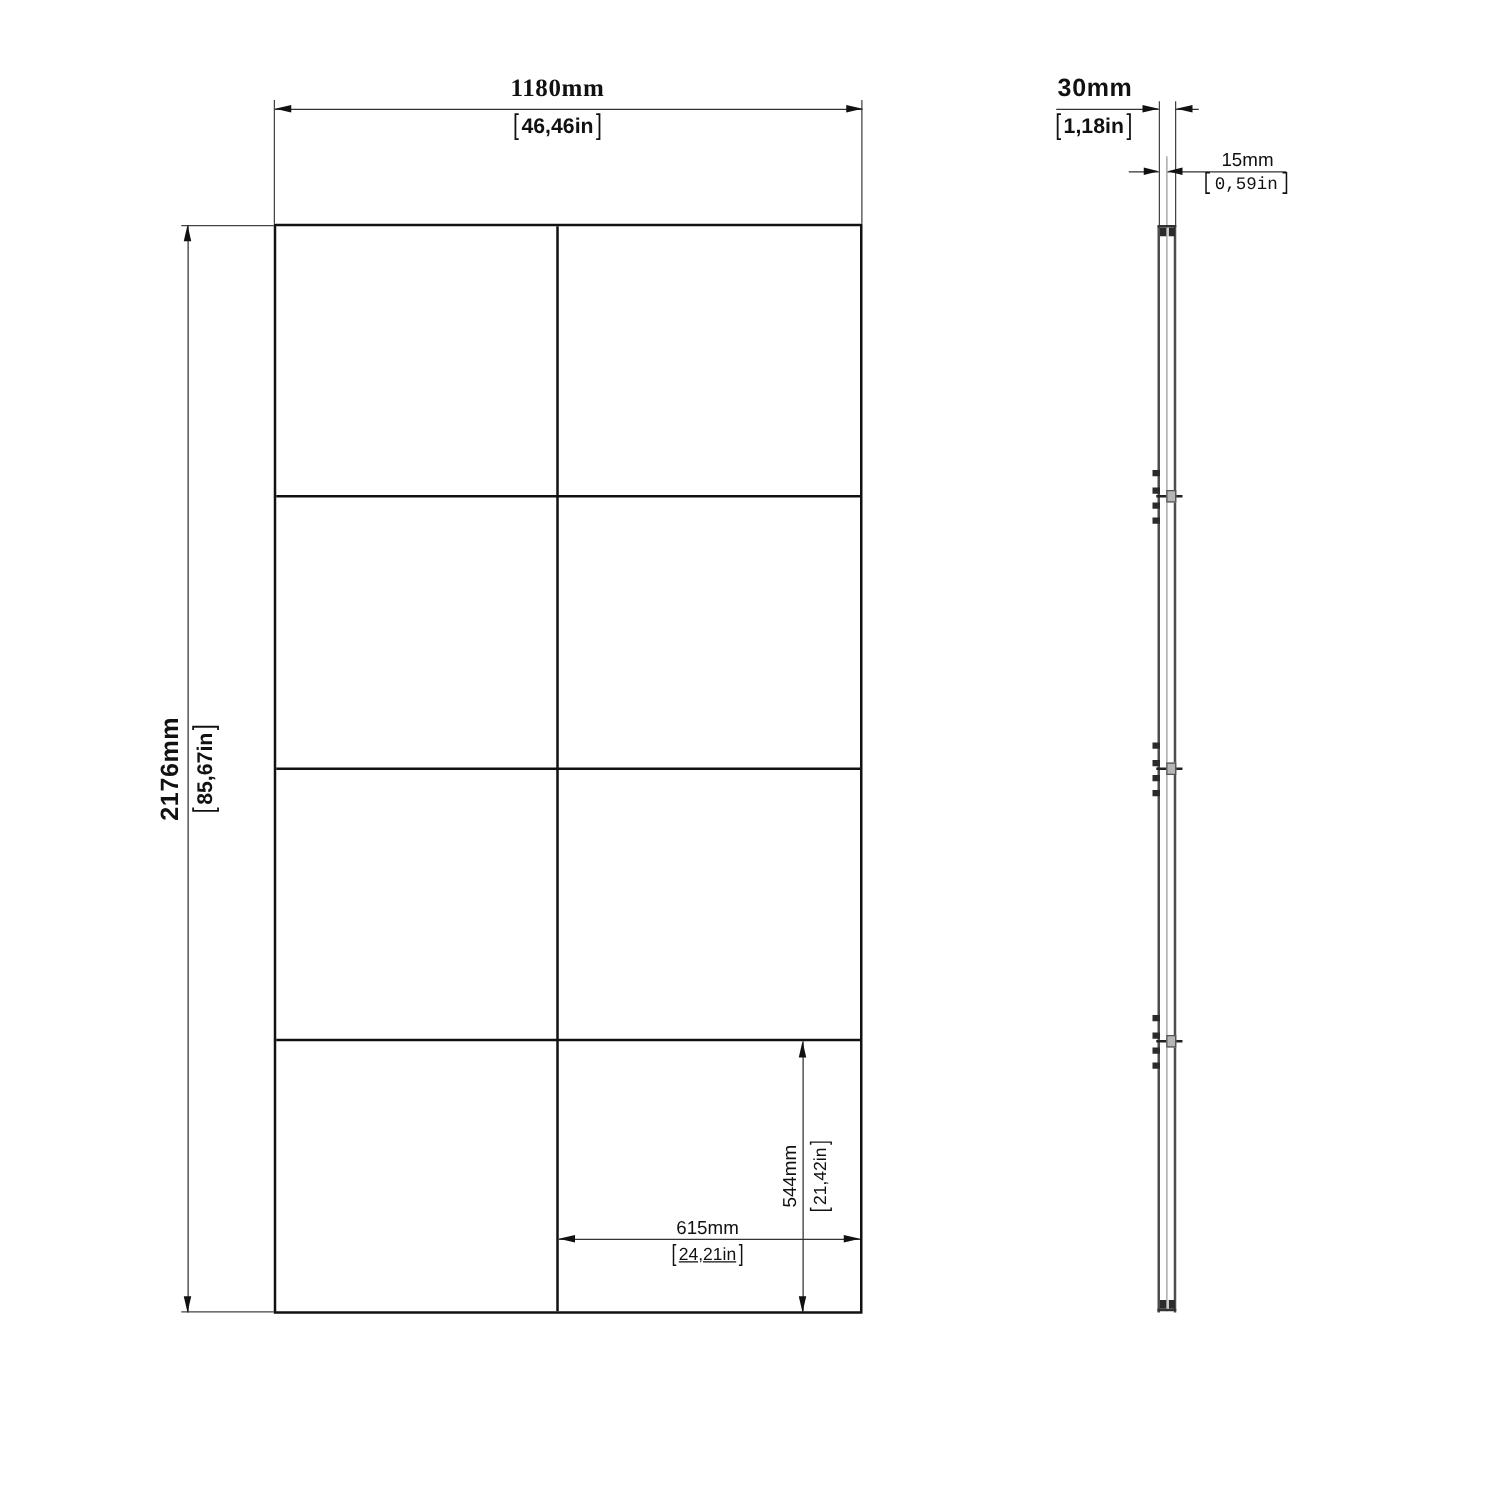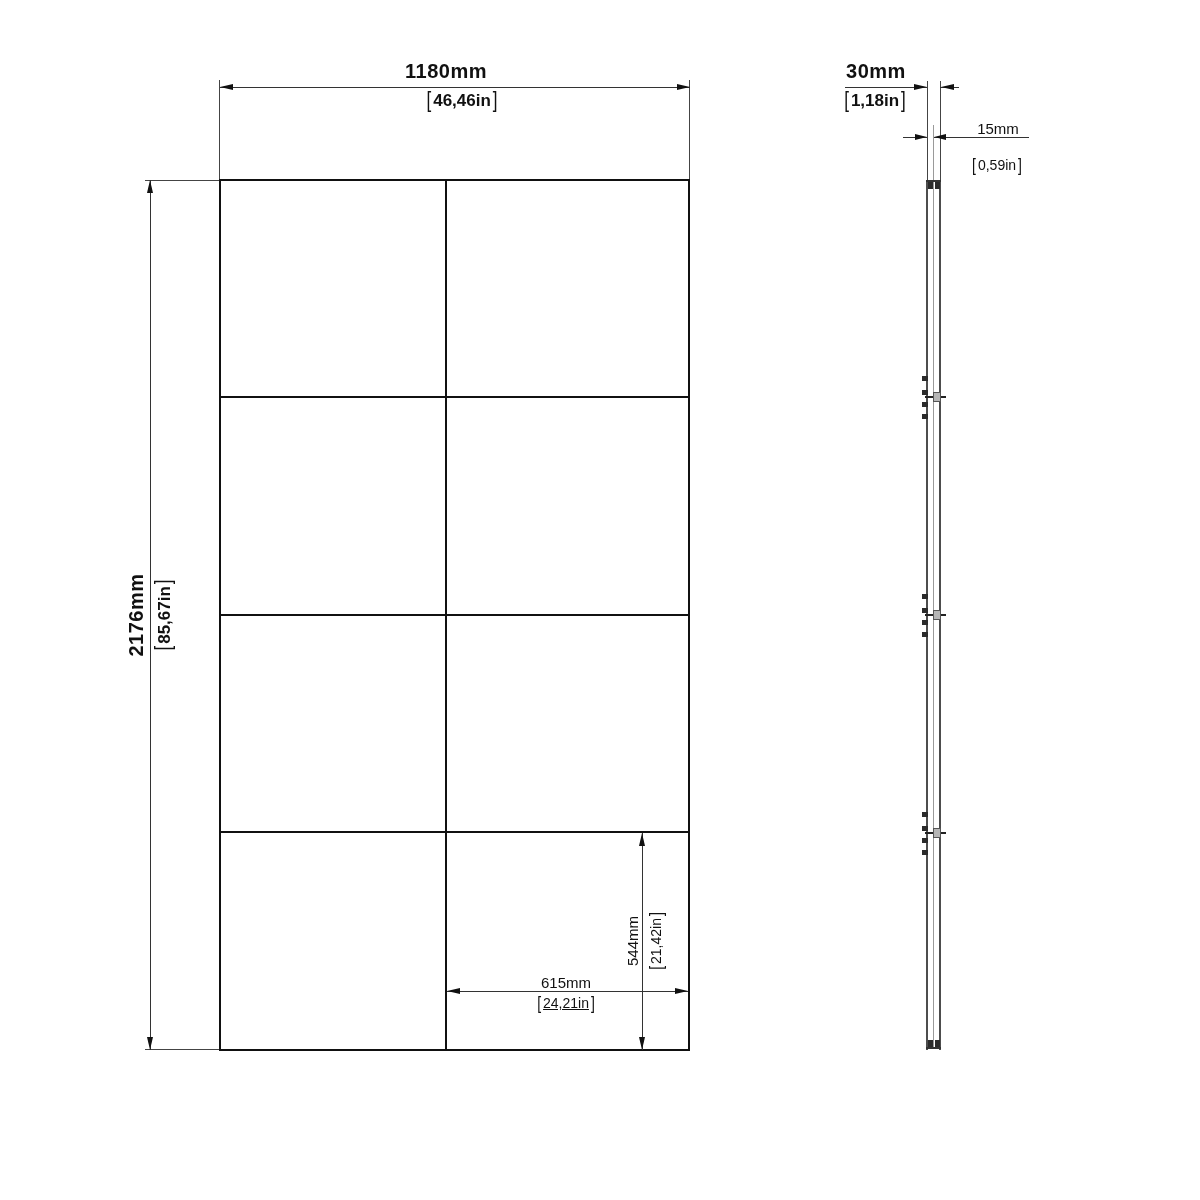--- a/index.html
+++ b/index.html
@@ -44,24 +44,24 @@
     <div class="ln" style="left:221px;top:396px;width:467px;height:2px;"></div>
     <div class="ln" style="left:221px;top:614px;width:467px;height:2px;"></div>
     <div class="ln" style="left:221px;top:831px;width:467px;height:2px;"></div>
 
     <div>
       <div class="ext" style="left:219px;top:80px;width:1px;height:99px;"></div>
       <div class="ext" style="left:689px;top:80px;width:1px;height:99px;"></div>
       <div class="dim" style="left:220px;top:87px;width:470px;height:1px;"></div>
       <div class="arr l" style="left:220px;top:84px;"></div>
       <div class="arr r" style="left:677px;top:84px;"></div>
-      <div class="lbl mm-lg" style="left:446px;top:61px;">
+      <div class="lbl mm-lg" style="left:446px;top:61px;font-family:Liberation Serif, serif;">
         <span>1180mm</span>
       </div>
-      <div class="lbl in-lg" style="left:462px;top:92px;">
+      <div class="lbl in-lg" style="left:446px;top:92px;">
         <span class="br">[</span><span>46,46in</span><span class="br">]</span>
       </div>
     </div>
 
     <div>
       <div class="ext" style="left:145px;top:180px;width:74px;height:1px;"></div>
       <div class="ext" style="left:145px;top:1049px;width:74px;height:1px;"></div>
       <div class="dim" style="left:150px;top:180px;width:1px;height:870px;"></div>
       <div class="arr u" style="left:147px;top:180px;"></div>
       <div class="arr d" style="left:147px;top:1037px;"></div>
@@ -157,19 +157,19 @@
     </div>
 
     <div>
       <div class="dim" style="left:903px;top:137px;width:24px;height:1px;"></div>
       <div class="arr sr" style="left:915px;top:134px;"></div>
       <div class="dim" style="left:934px;top:137px;width:95px;height:1px;"></div>
       <div class="arr sl" style="left:934px;top:134px;"></div>
       <div class="lbl mm-sm" style="left:998px;top:121px;">
         <span>15mm</span>
       </div>
-      <div class="lbl in-sm" style="left:997px;top:158px;">
+      <div class="lbl in-sm" style="left:997px;top:141px;font-family:Liberation Mono, monospace;">
         <span class="br">[</span><span>0,59in</span><span class="br">]</span>
       </div>
     </div>
   </div>
 
 </div>
 
 </body></html>

